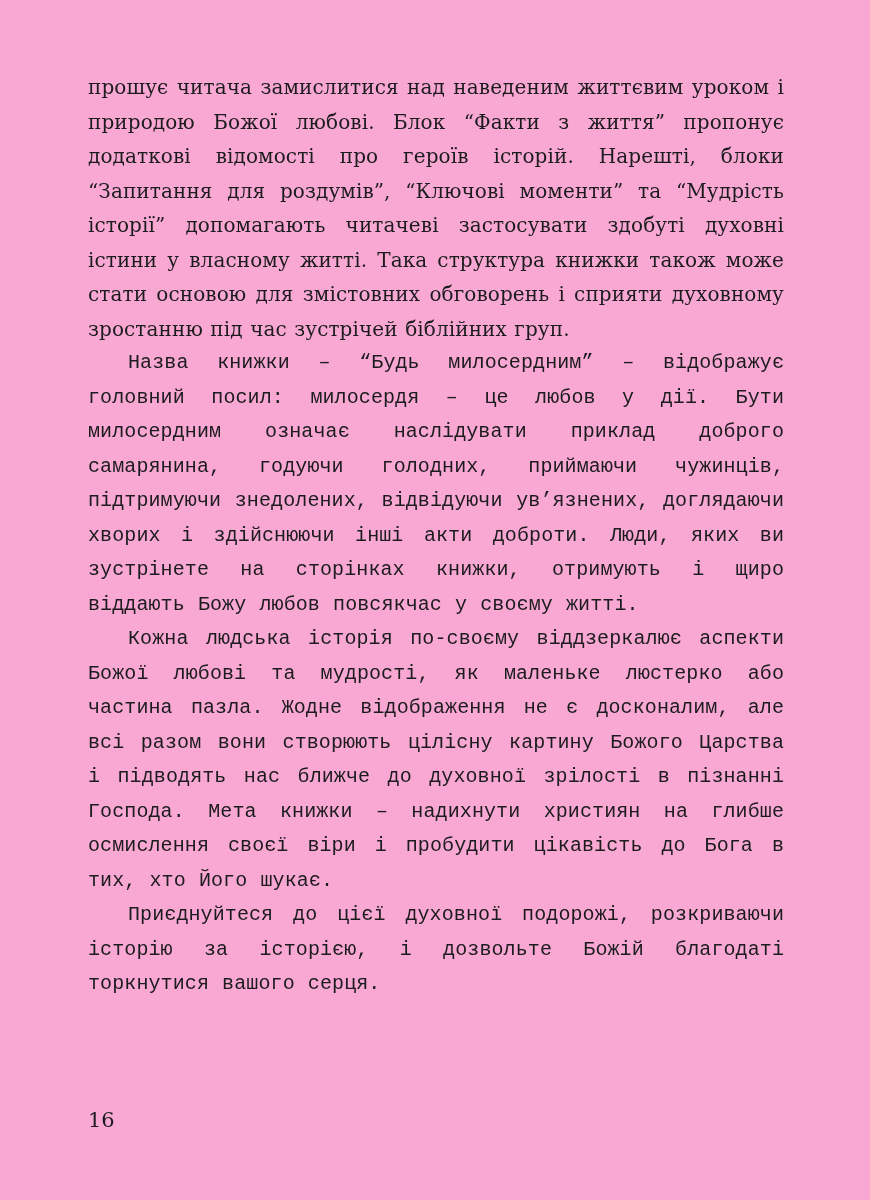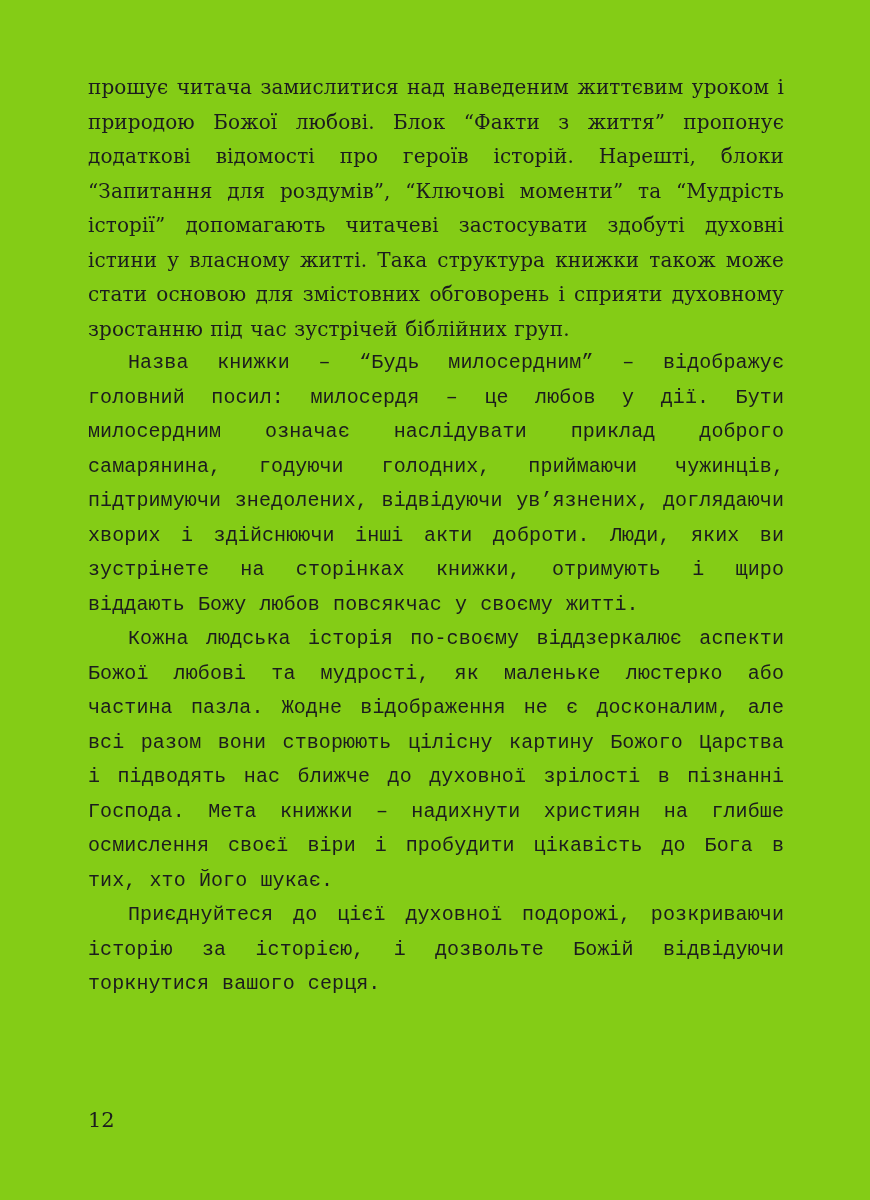--- a/index.html
+++ b/index.html
@@ -4,21 +4,21 @@
 <style>
   html, body {
     margin: 0;
     padding: 0;
     background: #ffffff;
   }
   .book-page {
     position: relative;
     width: 870px;
     height: 1200px;
-    background: #84cc16;
+    background: #f9a8d4;
     overflow: hidden;
     font-family: "DejaVu Serif", "Liberation Serif", serif;
     color: #1c1c1e;
   }
   .text-column {
     position: absolute;
     left: 88px;
     top: 70px;
     width: 696px;
   }
@@ -46,16 +46,16 @@
   }
 </style>
 </head>
 <body>
 
 <div class="book-page">
   <div class="text-column">
     <p>прошує читача замислитися над наведеним життєвим уроком і природою Божої любові. Блок “Факти з життя” пропонує додаткові відомості про героїв історій. Нарешті, блоки “Запитання для роздумів”, “Ключові моменти” та “Мудрість історії” допомагають читачеві застосувати здобуті духовні істини у власному житті. Така структура книжки також може стати основою для змістовних обговорень і сприяти духовному зростанню під час зустрічей біблійних груп.</p>
     <p class="indented">Назва книжки – “Будь милосердним” – відображує головний посил: милосердя – це любов у дії. Бути милосердним означає наслідувати приклад доброго самарянина, годуючи голодних, приймаючи чужинців, підтримуючи знедолених, відвідуючи ув’язнених, доглядаючи хворих і здійснюючи інші акти доброти. Люди, яких ви зустрінете на сторінках книжки, отримують і щиро віддають Божу любов повсякчас у своєму житті.</p>
     <p class="indented">Кожна людська історія по-своєму віддзеркалює аспекти Божої любові та мудрості, як маленьке люстерко або частина пазла. Жодне відображення не є досконалим, але всі разом вони створюють цілісну картину Божого Царства і підводять нас ближче до духовної зрілості в пізнанні Господа. Мета книжки – надихнути християн на глибше осмислення своєї віри і пробудити цікавість до Бога в тих, хто Його шукає.</p>
-    <p class="indented">Приєднуйтеся до цієї духовної подорожі, розкриваючи історію за історією, і дозвольте Божій відвідуючи торкнутися вашого серця.</p>
+    <p class="indented">Приєднуйтеся до цієї духовної подорожі, розкриваючи історію за історією, і дозвольте Божій благодаті торкнутися вашого серця.</p>
   </div>
-  <div class="page-number">12</div>
+  <div class="page-number">16</div>
 </div>
 
 </body></html>

